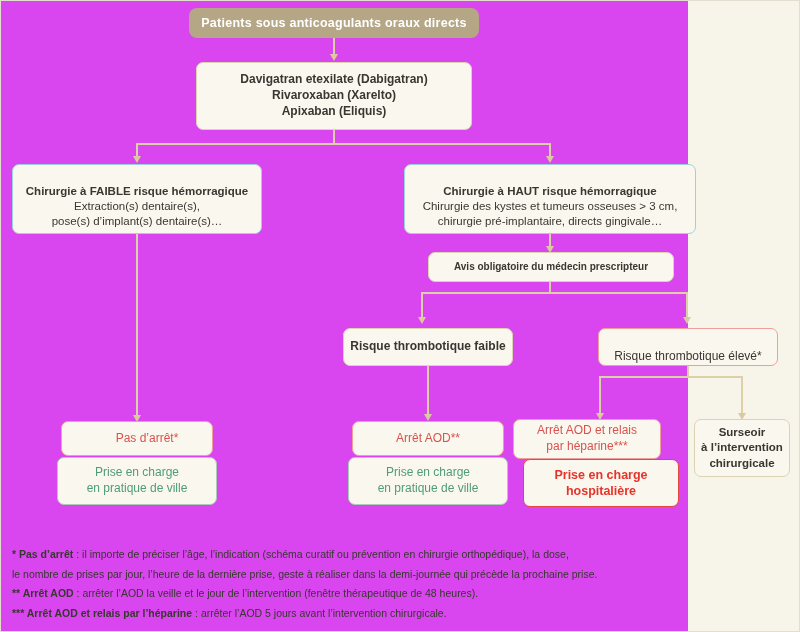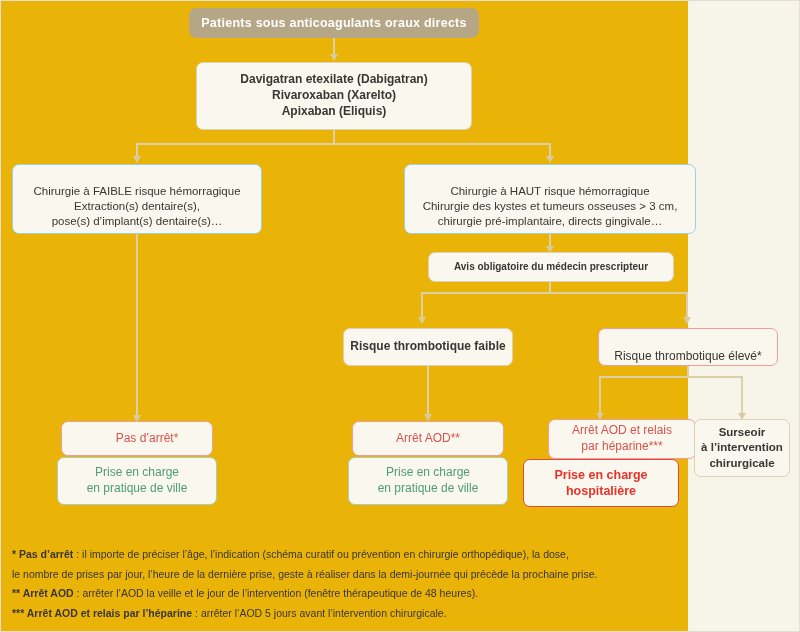--- a/index.html
+++ b/index.html
@@ -10,21 +10,21 @@
     width: 800px;
     height: 632px;
     background: #f7f4ea;
     font-family: "Liberation Sans", sans-serif;
     overflow: hidden;
   }
   #root {
     position: relative;
     width: 688px;
     height: 632px;
-    background: #eab308;
+    background: #d946ef;
   }
   .frame-border {
     position: absolute;
     left: 0; top: 0;
     width: 800px; height: 632px;
     border: 1px solid #e3decd;
     box-sizing: border-box;
     pointer-events: none;
   }
 
@@ -35,21 +35,21 @@
     border-radius: 7px;
     display: flex;
     flex-direction: column;
     align-items: center;
     justify-content: center;
     text-align: center;
     background: #faf7ee;
     line-height: 1.32;
   }
   .node .ttl {
-    font-weight: normal;
+    font-weight: bold;
     margin-top: 15px;
   }
 
   
   .node-header {
     background: #b5a686;
     border: none;
     color: #ffffff;
     font-weight: bold;
     font-size: 12.5px;
@@ -207,21 +207,21 @@
   </div>
 
   <div class="node node-pink" style="left:352px; top:421px; width:152px; height:35px; font-size:12px;">
     <span>Arrêt AOD**</span>
   </div>
   <div class="node node-green" style="left:348px; top:457px; width:160px; height:48px; font-size:12px;">
     <span>Prise en charge</span>
     <span>en pratique de ville</span>
   </div>
 
-  <div class="node node-pink" style="left:548px; top:419px; width:148px; height:40px; font-size:12px;">
+  <div class="node node-pink" style="left:513px; top:419px; width:148px; height:40px; font-size:12px;">
     <span>Arrêt AOD et relais</span>
     <span>par héparine***</span>
   </div>
   <div class="node node-red" style="left:523px; top:459px; width:156px; height:48px; font-size:12.5px;">
     <span>Prise en charge</span>
     <span>hospitalière</span>
   </div>
 
   <div class="node node-beige" style="left:694px; top:419px; width:96px; height:58px; font-size:11.5px;">
     <span>Surseoir</span>

